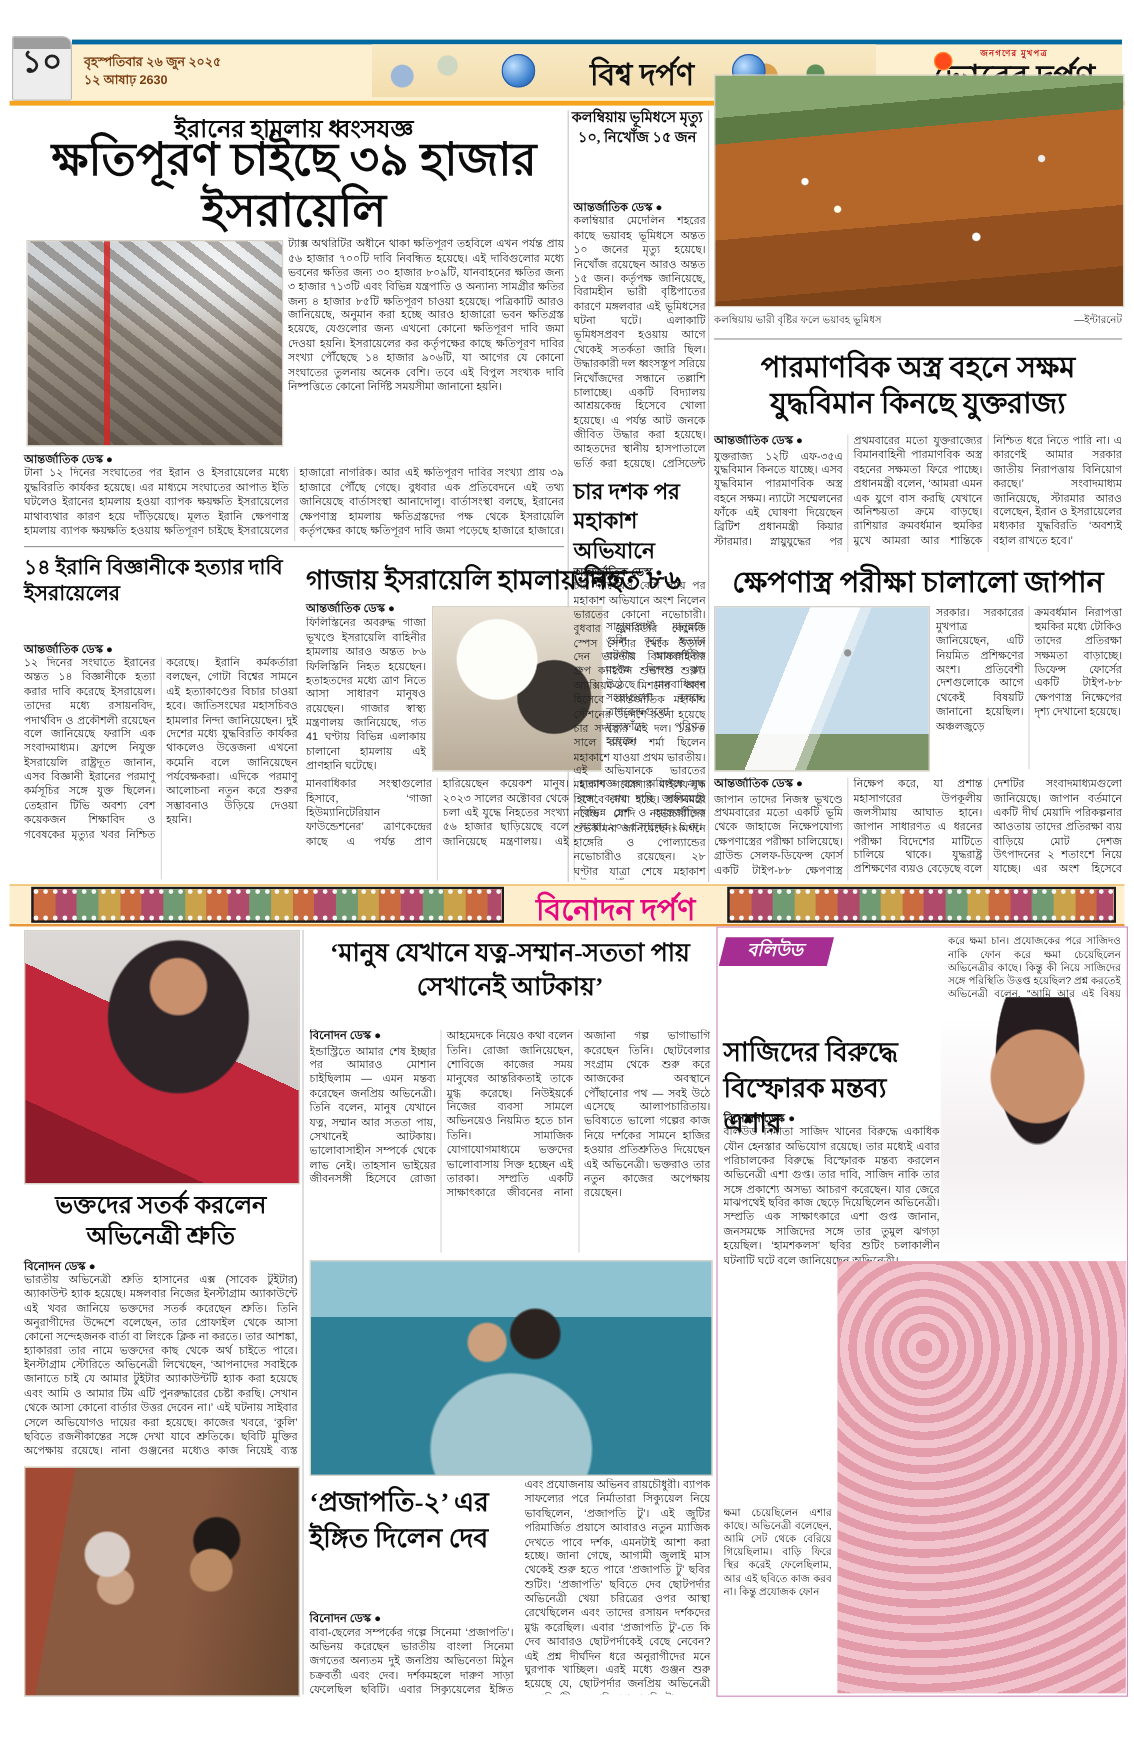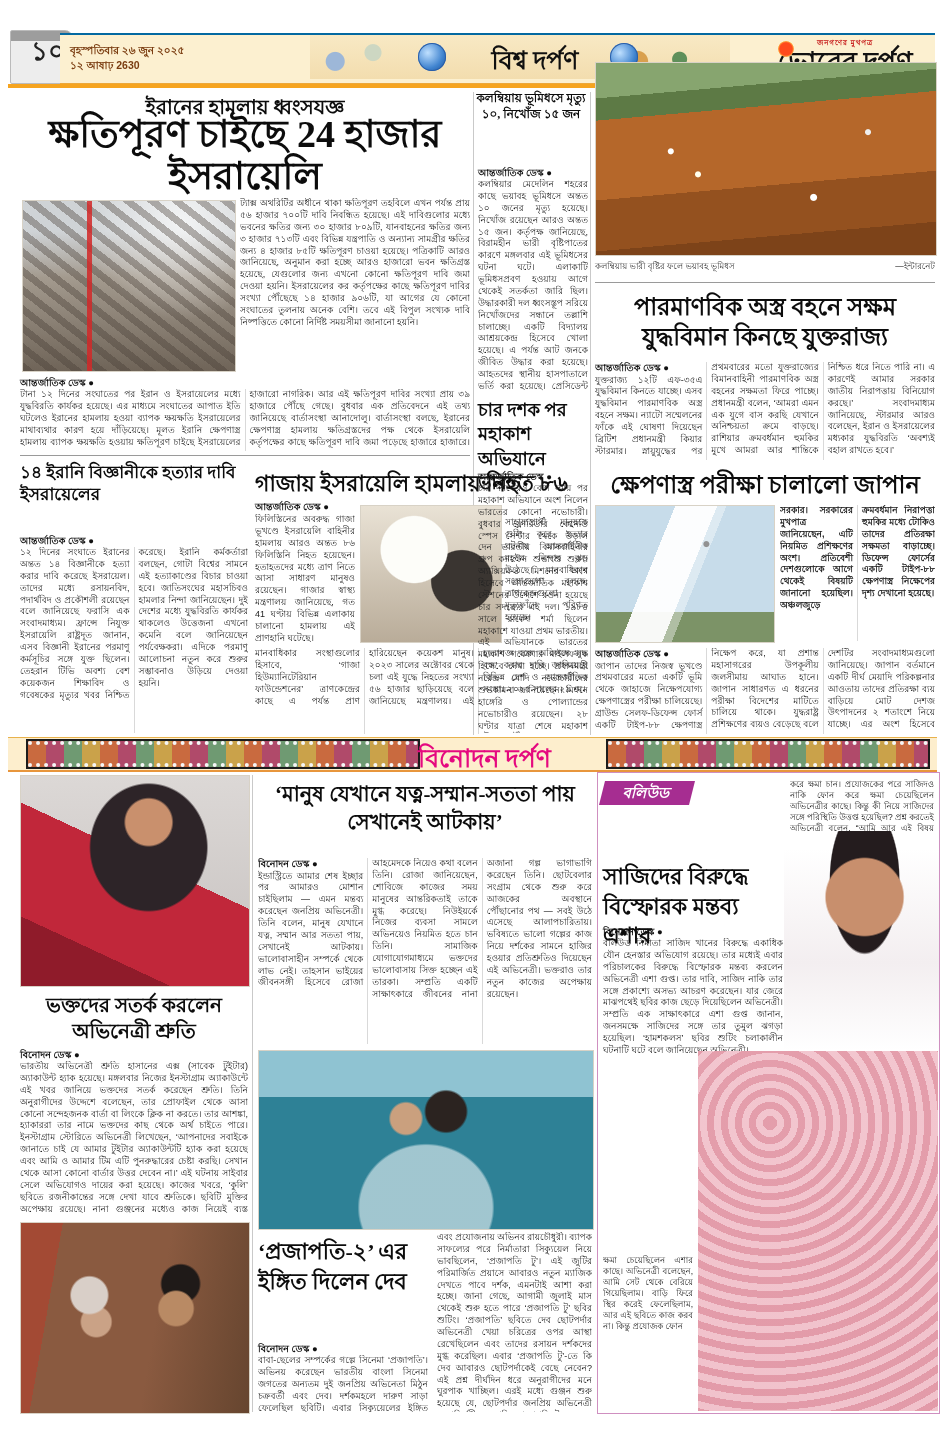--- a/index.html
+++ b/index.html
@@ -7,23 +7,23 @@
         font-family:"Liberation Sans",sans-serif;color:#1a1a1a;}
   .abs{position:absolute;}
   .jt{font-size:9px;line-height:1.32;text-align:justify;color:#222;overflow:hidden;}
   .byline{font-weight:bold;font-size:9.5px;color:#111;}
   .hl{font-family:"Liberation Serif",serif;font-weight:bold;color:#0c0c0c;}
   .vrule{width:1px;background:#c9c9c9;}
   .hrule{height:1px;background:#9a9a9a;}
   .cols2{column-count:2;column-gap:9px;column-rule:1px solid #d9d9d9;}
   .cols3{column-count:3;column-gap:9px;column-rule:1px solid #d9d9d9;}
   
-  .band{background:#fcf0d0;border-top:2px solid #0369a1;border-bottom:2px solid #eba83c;}
+  .band{background:#fcf0d0;border-top:4px solid #0369a1;border-bottom:2px solid #eba83c;}
   .ribbon{background:linear-gradient(180deg,#9d9d9d 0 10px,#ededed 10px);border:1px solid #bbb;
-          border-radius:2px 8px 2px 2px;text-align:center;padding-left:13px;}
+          border-radius:2px 8px 2px 2px;text-align:center;}
   .ribbon span{font-size:26px;font-weight:bold;color:#222;font-family:"Liberation Serif",serif;}
   .datebox{font-size:10.5px;font-weight:bold;color:#7a3c10;line-height:1.45;}
   .worldbanner-decor{background:
      radial-gradient(circle at 6% 60%, #9db7d8 0 9px, transparent 10px),
      radial-gradient(circle at 15% 40%, #cdd7c2 0 8px, transparent 9px),
      radial-gradient(circle at 88% 55%, #5f8f5a 0 7px, transparent 8px),
      radial-gradient(circle at 78% 60%, #d9a04e 0 10px, transparent 11px),
      linear-gradient(180deg,#f8e9c4,#f3ddae);}
   .globe{border-radius:50%;background:radial-gradient(circle at 35% 35%, #bfe0ff, #3f83cf 60%, #1c4f94);
          box-shadow:0 0 0 1px #2a5ea8 inset;}
@@ -112,21 +112,21 @@
       <div class="brandtag">জনগণের মুখপত্র</div>
       <div class="brandtitle">ভোরের দর্পণ</div>
     </div>
   </div>
   <div class="abs orangerule" style="left:8px;top:84px;width:929px;height:4px;"></div>
 
   <div class="abs vrule" style="left:473px;top:92px;height:643px;"></div>
   <div class="abs vrule" style="left:590px;top:92px;height:643px;"></div>
 
   <div class="abs hl" style="left:20px;top:92px;width:450px;text-align:center;font-size:20px;">ইরানের হামলায় ধ্বংসযজ্ঞ</div>
-  <div class="abs hl" style="left:20px;top:114px;width:450px;text-align:center;font-size:38px;line-height:1.1;">ক্ষতিপূরণ চাইছে 24 হাজার ইসরায়েলি</div>
+  <div class="abs hl" style="left:20px;top:114px;width:450px;text-align:center;font-size:38px;line-height:1.1;">ক্ষতিপূরণ চাইছে ৩৯ হাজার ইসরায়েলি</div>
   <div class="abs photo ph-main" style="left:22px;top:200px;width:212px;height:170px;"></div>
   <div class="abs jt" style="left:240px;top:198px;width:230px;height:174px;">ট্যাক্স অথরিটির অধীনে থাকা ক্ষতিপূরণ তহবিলে এখন পর্যন্ত প্রায় ৫৬ হাজার ৭০০টি দাবি নিবন্ধিত হয়েছে। এই দাবিগুলোর মধ্যে ভবনের ক্ষতির জন্য ৩০ হাজার ৮০৯টি, যানবাহনের ক্ষতির জন্য ৩ হাজার ৭১৩টি এবং বিভিন্ন যন্ত্রপাতি ও অন্যান্য সামগ্রীর ক্ষতির জন্য ৪ হাজার ৮৫টি ক্ষতিপূরণ চাওয়া হয়েছে। পত্রিকাটি আরও জানিয়েছে, অনুমান করা হচ্ছে আরও হাজারো ভবন ক্ষতিগ্রস্ত হয়েছে, যেগুলোর জন্য এখনো কোনো ক্ষতিপূরণ দাবি জমা দেওয়া হয়নি। ইসরায়েলের কর কর্তৃপক্ষের কাছে ক্ষতিপূরণ দাবির সংখ্যা পৌঁছেছে ১৪ হাজার ৯০৬টি, যা আগের যে কোনো সংঘাতের তুলনায় অনেক বেশি। তবে এই বিপুল সংখ্যক দাবি নিষ্পত্তিতে কোনো নির্দিষ্ট সময়সীমা জানানো হয়নি।</div>
   <div class="abs byline" style="left:20px;top:376px;">আন্তর্জাতিক ডেস্ক ●</div>
   <div class="abs jt cols2" style="left:20px;top:389px;width:450px;height:62px;">টানা ১২ দিনের সংঘাতের পর ইরান ও ইসরায়েলের মধ্যে যুদ্ধবিরতি কার্যকর হয়েছে। এর মাধ্যমে সংঘাতের আপাত ইতি ঘটলেও ইরানের হামলায় হওয়া ব্যাপক ক্ষয়ক্ষতি ইসরায়েলের মাথাব্যথার কারণ হয়ে দাঁড়িয়েছে। মূলত ইরানি ক্ষেপণাস্ত্র হামলায় ব্যাপক ক্ষয়ক্ষতি হওয়ায় ক্ষতিপূরণ চাইছে ইসরায়েলের হাজারো নাগরিক। আর এই ক্ষতিপূরণ দাবির সংখ্যা প্রায় ৩৯ হাজারে পৌঁছে গেছে। বুধবার এক প্রতিবেদনে এই তথ্য জানিয়েছে বার্তাসংস্থা আনাদোলু। বার্তাসংস্থা বলছে, ইরানের ক্ষেপণাস্ত্র হামলায় ক্ষতিগ্রস্তদের পক্ষ থেকে ইসরায়েলি কর্তৃপক্ষের কাছে ক্ষতিপূরণ দাবি জমা পড়েছে হাজারে হাজারে। ইসরায়েল-ইরান সংঘাত শুরু হওয়ার পর দেশটির কর কর্তৃপক্ষ ক্ষতিগ্রস্ত এলাকা পরিদর্শন করে দ্রুত ক্ষতিপূরণ দেওয়ার আশ্বাস দিয়েছে।</div>
   <div class="abs hrule" style="left:20px;top:455px;width:450px;"></div>
 
   <div class="abs hl" style="left:20px;top:462px;width:222px;font-size:17px;line-height:1.3;">১৪ ইরানি বিজ্ঞানীকে হত্যার দাবি ইসরায়েলের</div>
   <div class="abs byline" style="left:20px;top:534px;">আন্তর্জাতিক ডেস্ক ●</div>
   <div class="abs jt cols2" style="left:20px;top:547px;width:228px;height:186px;">১২ দিনের সংঘাতে ইরানের অন্তত ১৪ বিজ্ঞানীকে হত্যা করার দাবি করেছে ইসরায়েল। তাদের মধ্যে রসায়নবিদ, পদার্থবিদ ও প্রকৌশলী রয়েছেন বলে জানিয়েছে ফরাসি এক সংবাদমাধ্যম। ফ্রান্সে নিযুক্ত ইসরায়েলি রাষ্ট্রদূত জানান, এসব বিজ্ঞানী ইরানের পরমাণু কর্মসূচির সঙ্গে যুক্ত ছিলেন। তেহরান টিভি অবশ্য বেশ কয়েকজন শিক্ষাবিদ ও গবেষকের মৃত্যুর খবর নিশ্চিত করেছে। ইরানি কর্মকর্তারা বলছেন, গোটা বিশ্বের সামনে এই হত্যাকাণ্ডের বিচার চাওয়া হবে। জাতিসংঘের মহাসচিবও হামলার নিন্দা জানিয়েছেন। দুই দেশের মধ্যে যুদ্ধবিরতি কার্যকর থাকলেও উত্তেজনা এখনো কমেনি বলে জানিয়েছেন পর্যবেক্ষকরা। এদিকে পরমাণু আলোচনা নতুন করে শুরুর সম্ভাবনাও উড়িয়ে দেওয়া হয়নি।</div>
 
@@ -153,29 +153,29 @@
   <div class="abs hrule" style="left:595px;top:282px;width:340px;"></div>
 
   <div class="abs hl" style="left:595px;top:292px;width:340px;font-size:24px;line-height:1.25;text-align:center;">পারমাণবিক অস্ত্র বহনে সক্ষম যুদ্ধবিমান কিনছে যুক্তরাজ্য</div>
   <div class="abs jt cols3" style="left:595px;top:362px;width:340px;height:98px;">
     <div class="byline">আন্তর্জাতিক ডেস্ক ●</div>
     <div>যুক্তরাজ্য ১২টি এফ-৩৫এ যুদ্ধবিমান কিনতে যাচ্ছে। এসব যুদ্ধবিমান পারমাণবিক অস্ত্র বহনে সক্ষম। ন্যাটো সম্মেলনের ফাঁকে এই ঘোষণা দিয়েছেন ব্রিটিশ প্রধানমন্ত্রী কিয়ার স্টারমার। স্নায়ুযুদ্ধের পর প্রথমবারের মতো যুক্তরাজ্যের বিমানবাহিনী পারমাণবিক অস্ত্র বহনের সক্ষমতা ফিরে পাচ্ছে। প্রধানমন্ত্রী বলেন, ‘আমরা এমন এক যুগে বাস করছি যেখানে অনিশ্চয়তা ক্রমে বাড়ছে। রাশিয়ার ক্রমবর্ধমান হুমকির মুখে আমরা আর শান্তিকে নিশ্চিত ধরে নিতে পারি না। এ কারণেই আমার সরকার জাতীয় নিরাপত্তায় বিনিয়োগ করছে।’ সংবাদমাধ্যম জানিয়েছে, স্টারমার আরও বলেছেন, ইরান ও ইসরায়েলের মধ্যকার যুদ্ধবিরতি ‘অবশ্যই বহাল রাখতে হবে।’</div>
   </div>
 
   <div class="abs hl" style="left:595px;top:466px;width:340px;font-size:24px;text-align:center;white-space:nowrap;">ক্ষেপণাস্ত্র পরীক্ষা চালালো জাপান</div>
   <div class="abs photo ph-missile" style="left:595px;top:505px;width:178px;height:136px;"></div>
-  <div class="abs jt cols2" style="left:780px;top:505px;width:155px;height:136px;font-weight:bold;">সরকার। সরকারের মুখপাত্র জানিয়েছেন, এটি নিয়মিত প্রশিক্ষণের অংশ। প্রতিবেশী দেশগুলোকে আগে থেকেই বিষয়টি জানানো হয়েছিল। অঞ্চলজুড়ে ক্রমবর্ধমান নিরাপত্তা হুমকির মধ্যে টোকিও তাদের প্রতিরক্ষা সক্ষমতা বাড়াচ্ছে। ডিফেন্স ফোর্সের একটি টাইপ-৮৮ ক্ষেপণাস্ত্র নিক্ষেপের দৃশ্য দেখানো হয়েছে।</div>
+  <div class="abs jt cols2" style="left:780px;top:505px;width:155px;height:136px;">সরকার। সরকারের মুখপাত্র জানিয়েছেন, এটি নিয়মিত প্রশিক্ষণের অংশ। প্রতিবেশী দেশগুলোকে আগে থেকেই বিষয়টি জানানো হয়েছিল। অঞ্চলজুড়ে ক্রমবর্ধমান নিরাপত্তা হুমকির মধ্যে টোকিও তাদের প্রতিরক্ষা সক্ষমতা বাড়াচ্ছে। ডিফেন্স ফোর্সের একটি টাইপ-৮৮ ক্ষেপণাস্ত্র নিক্ষেপের দৃশ্য দেখানো হয়েছে।</div>
   <div class="abs jt cols3" style="left:595px;top:648px;width:340px;height:86px;">
     <div class="byline">আন্তর্জাতিক ডেস্ক ●</div>
     <div>জাপান তাদের নিজস্ব ভূখণ্ডে প্রথমবারের মতো একটি ভূমি থেকে জাহাজে নিক্ষেপযোগ্য ক্ষেপণাস্ত্রের পরীক্ষা চালিয়েছে। গ্রাউন্ড সেলফ-ডিফেন্স ফোর্স একটি টাইপ-৮৮ ক্ষেপণাস্ত্র নিক্ষেপ করে, যা প্রশান্ত মহাসাগরের উপকূলীয় জলসীমায় আঘাত হানে। জাপান সাধারণত এ ধরনের পরীক্ষা বিদেশের মাটিতে চালিয়ে থাকে। যুদ্ধরাষ্ট্র প্রশিক্ষণের ব্যয়ও বেড়েছে বলে দেশটির সংবাদমাধ্যমগুলো জানিয়েছে। জাপান বর্তমানে একটি দীর্ঘ মেয়াদি পরিকল্পনার আওতায় তাদের প্রতিরক্ষা ব্যয় বাড়িয়ে মোট দেশজ উৎপাদনের ২ শতাংশে নিয়ে যাচ্ছে। এর অংশ হিসেবে দূরপাল্লার ক্ষেপণাস্ত্র কেনার পরিকল্পনাও রয়েছে দেশটির। হোক্কাইদোর একটি মহড়া এলাকায় এই পরীক্ষা চালানো হয় বলে জানা গেছে।</div>
   </div>
 
   <div class="abs entband" style="left:8px;top:737px;width:929px;height:32px;">
     <div class="abs filmstrip" style="left:20px;top:3px;width:390px;height:18px;"></div>
-    <div class="abs enttitle" style="left:410px;top:1px;width:190px;text-align:left;">বিনোদন দর্পণ</div>
+    <div class="abs enttitle" style="left:410px;top:1px;width:190px;text-align:center;">বিনোদন দর্পণ</div>
     <div class="abs filmstrip" style="left:600px;top:3px;width:320px;height:18px;"></div>
   </div>
 
   <div class="abs vrule" style="left:252px;top:775px;height:637px;"></div>
 
   <div class="abs photo ph-shruti" style="left:20px;top:775px;width:228px;height:210px;"></div>
   <div class="abs hl" style="left:20px;top:992px;width:228px;font-size:20px;line-height:1.3;text-align:center;">ভক্তদের সতর্ক করলেন অভিনেত্রী শ্রুতি</div>
   <div class="abs byline" style="left:20px;top:1048px;">বিনোদন ডেস্ক ●</div>
   <div class="abs jt" style="left:20px;top:1061px;width:228px;height:152px;">ভারতীয় অভিনেত্রী শ্রুতি হাসানের এক্স (সাবেক টুইটার) অ্যাকাউন্ট হ্যাক হয়েছে। মঙ্গলবার নিজের ইনস্টাগ্রাম অ্যাকাউন্টে এই খবর জানিয়ে ভক্তদের সতর্ক করেছেন শ্রুতি। তিনি অনুরাগীদের উদ্দেশে বলেছেন, তার প্রোফাইল থেকে আসা কোনো সন্দেহজনক বার্তা বা লিংকে ক্লিক না করতে। তার আশঙ্কা, হ্যাকাররা তার নামে ভক্তদের কাছ থেকে অর্থ চাইতে পারে। ইনস্টাগ্রাম স্টোরিতে অভিনেত্রী লিখেছেন, ‘আপনাদের সবাইকে জানাতে চাই যে আমার টুইটার অ্যাকাউন্টটি হ্যাক করা হয়েছে এবং আমি ও আমার টিম এটি পুনরুদ্ধারের চেষ্টা করছি। সেখান থেকে আসা কোনো বার্তার উত্তর দেবেন না।’ এই ঘটনায় সাইবার সেলে অভিযোগও দায়ের করা হয়েছে। কাজের খবরে, ‘কুলি’ ছবিতে রজনীকান্তের সঙ্গে দেখা যাবে শ্রুতিকে। ছবিটি মুক্তির অপেক্ষায় রয়েছে। নানা গুঞ্জনের মধ্যেও কাজ নিয়েই ব্যস্ত অভিনেত্রী।</div>
   <div class="abs photo ph-duo" style="left:20px;top:1222px;width:228px;height:190px;"></div>

